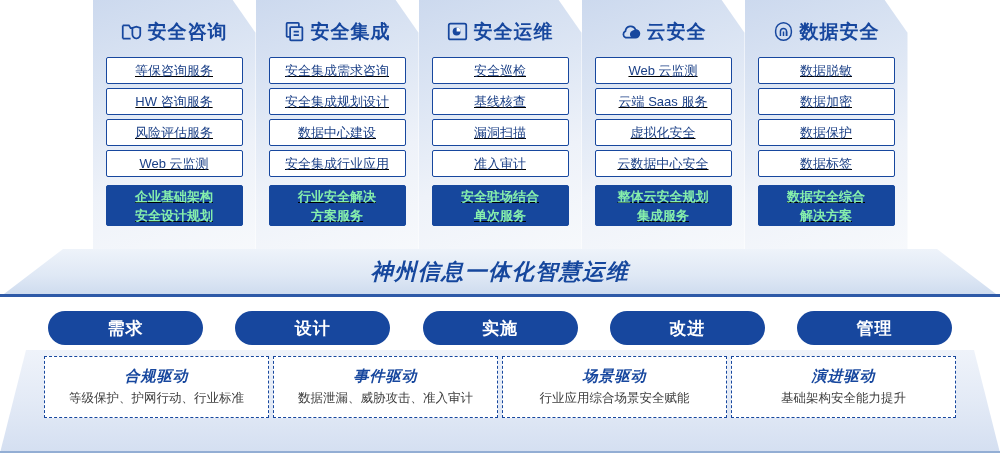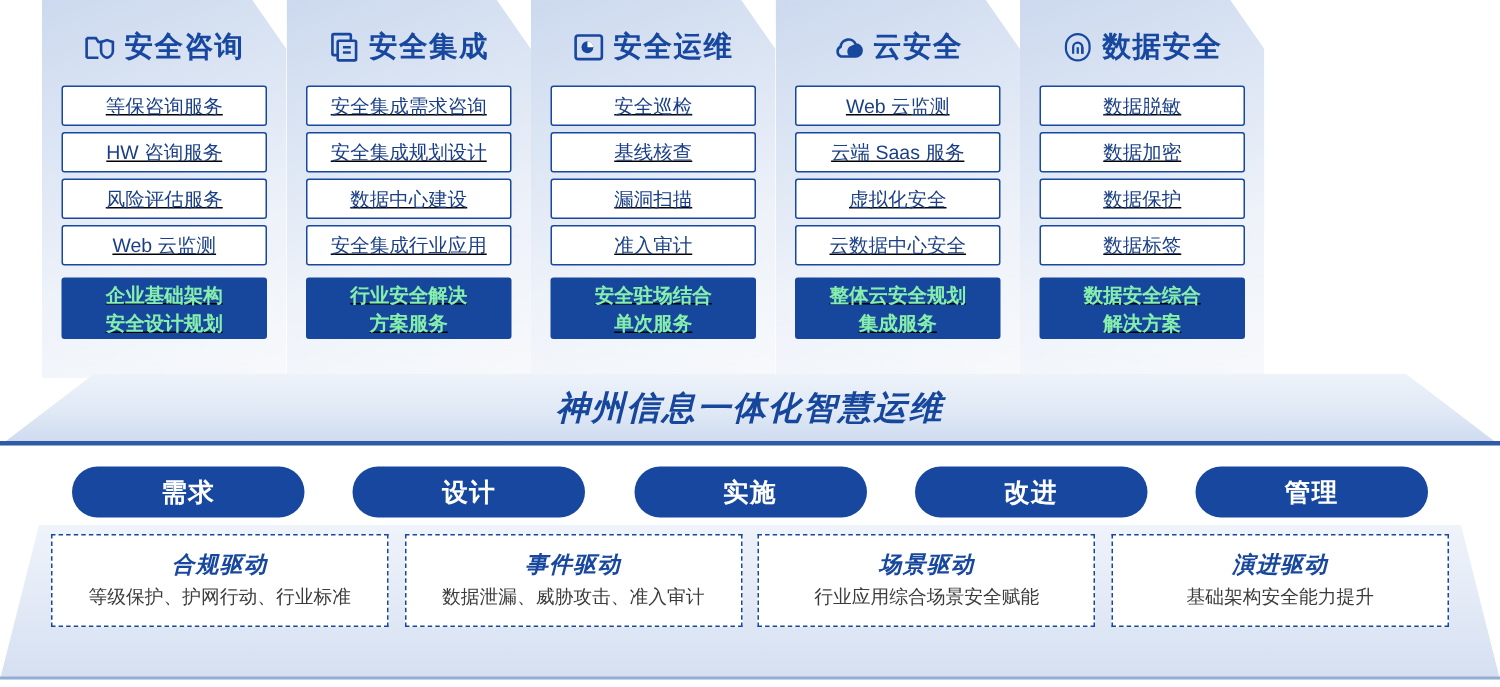--- a/index.html
+++ b/index.html
@@ -16,22 +16,22 @@
   }
 
   
   #cards-row {
     position: absolute;
     left: 0;
     top: 0;
     width: 1000px;
     height: 252px;
     display: flex;
-    justify-content: flex-start;
-    padding: 0 28px;
+    justify-content: center;
+    padding: 0 58px;
     box-sizing: border-box;
   }
 
   .card {
     position: relative;
     width: 163px;
     padding: 0;
     box-sizing: border-box;
     background: linear-gradient(160deg, #ccd9ee 0%, #dde6f4 34%, #eef2f9 64%, #f7f9fc 100%);
     -webkit-clip-path: polygon(0 0, 86% 0, 100% 13%, 100% 100%, 0 100%);
@@ -180,21 +180,21 @@
     background: #93aed4;
   }
   #drivers {
     position: absolute;
     left: 0;
     top: 356px;
     width: 1000px;
     height: 62px;
     display: flex;
     justify-content: space-between;
-    padding: 0 34px;
+    padding: 0 44px;
     box-sizing: border-box;
   }
   .driver {
     width: 225px;
     height: 62px;
     border: 1.5px dashed #17479e;
     background: #ffffff;
     box-sizing: border-box;
     display: flex;
     flex-direction: column;

